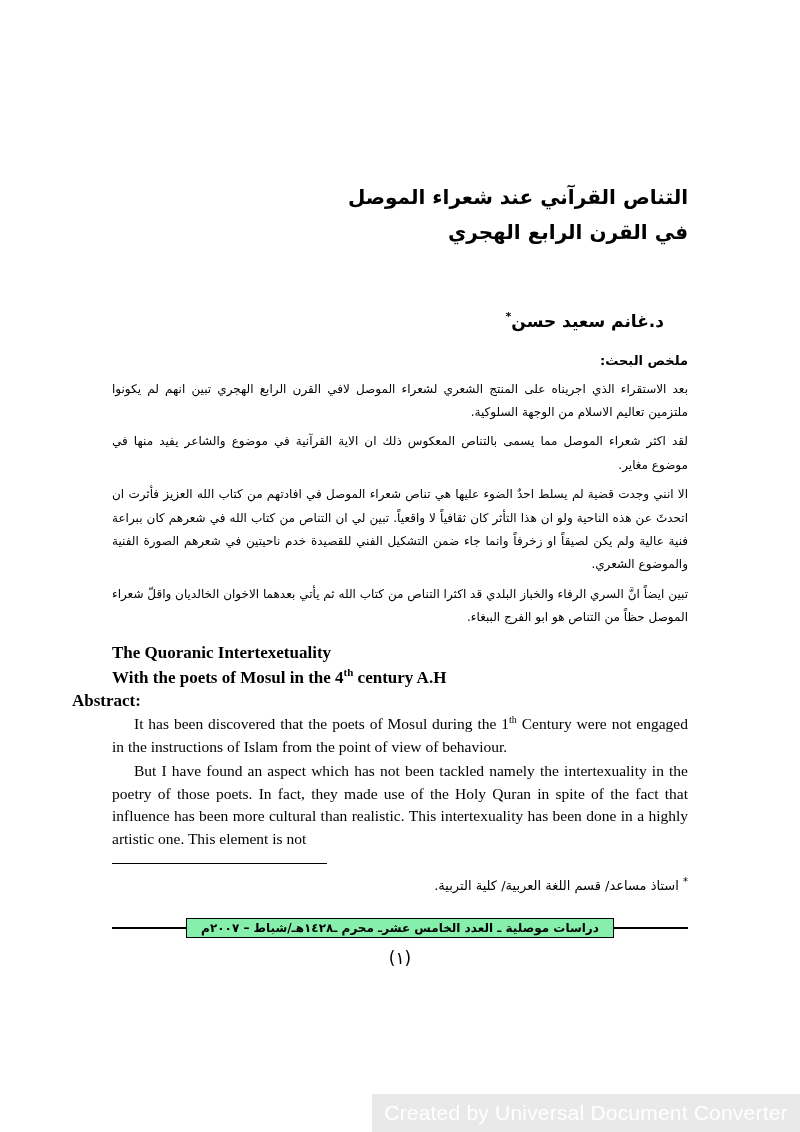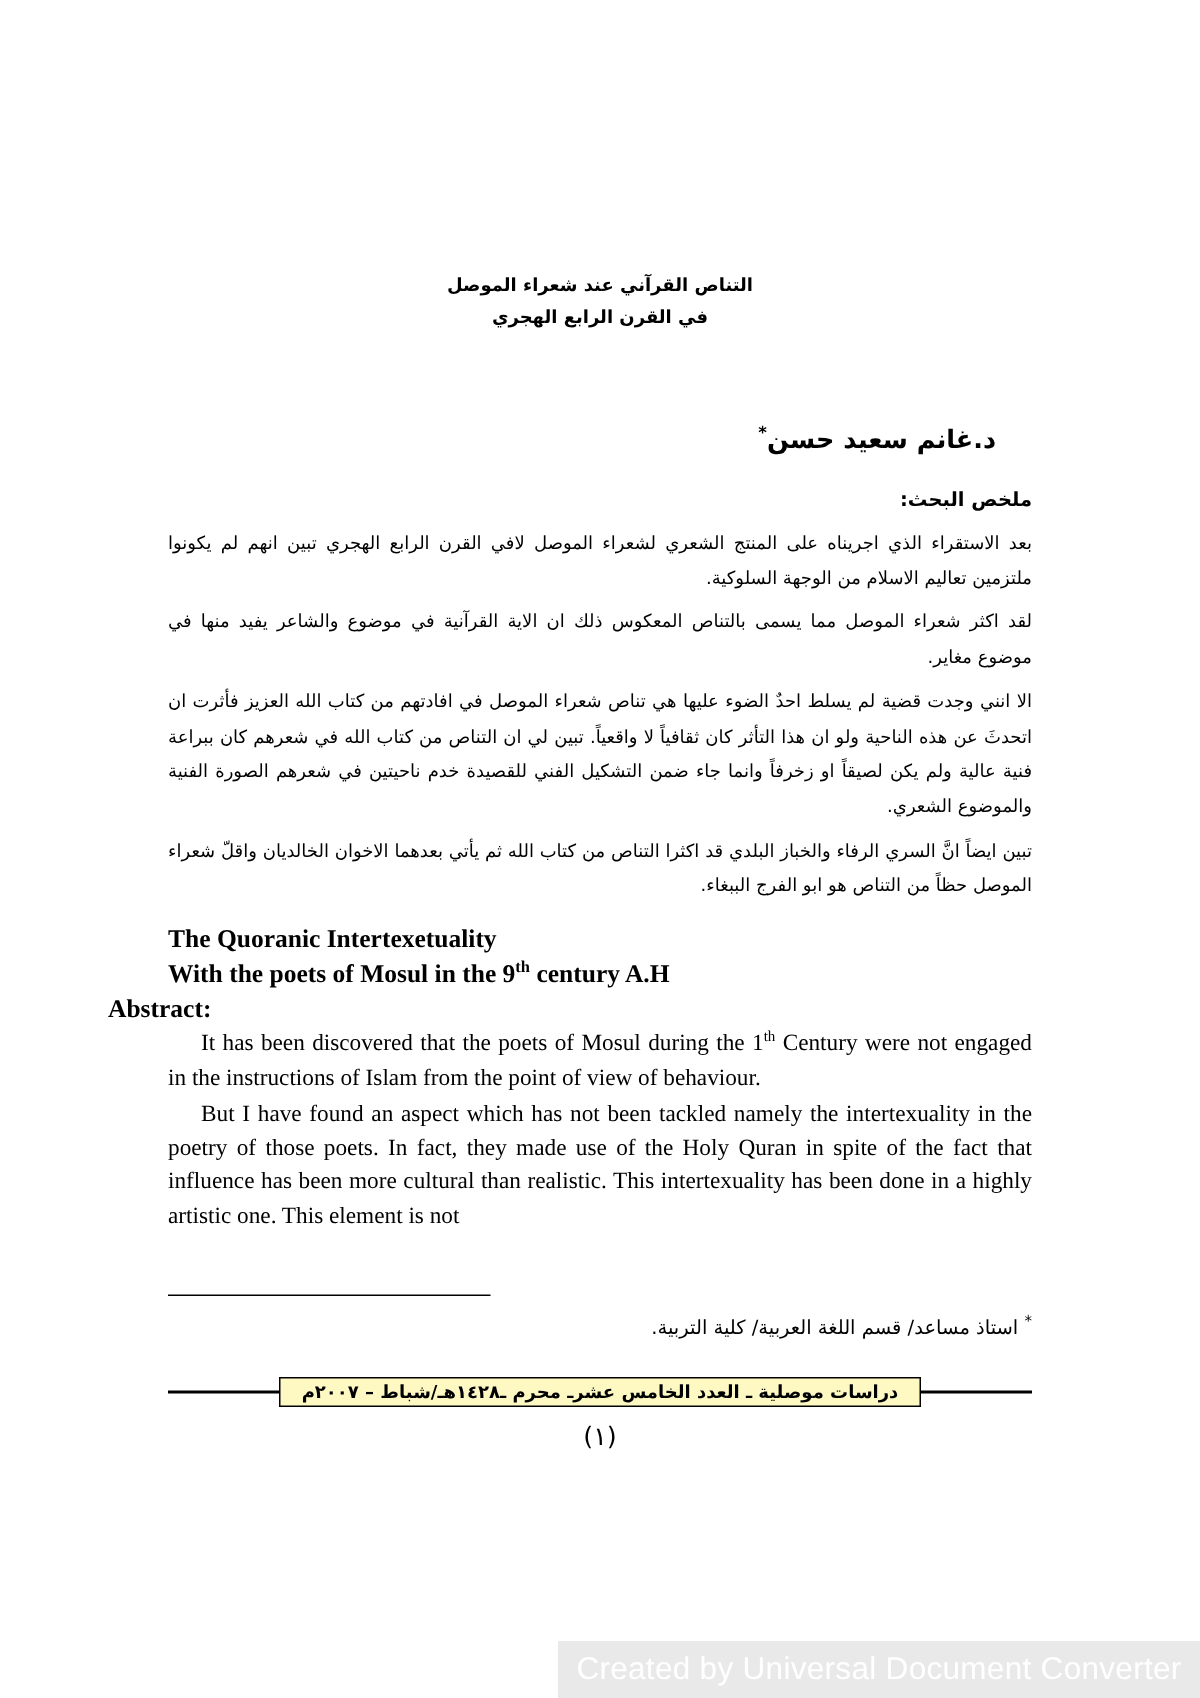--- a/index.html
+++ b/index.html
@@ -23,24 +23,24 @@
   .content {
     position: absolute;
     left: 112px;
     top: 0;
     width: 576px;
   }
 
   
   .ar-title {
     direction: rtl;
-    text-align: center;
-    font-family: "DejaVu Sans", sans-serif;
-    font-weight: bold;
-    font-size: 12px;
+    text-align: right;
+    font-family: "DejaVu Sans", sans-serif;
+    font-weight: bold;
+    font-size: 20px;
     line-height: 1.75;
     letter-spacing: 0px;
   }
   .ar-title .line { display: block; }
   .title-block { margin-top: 180px; }
 
   
   .author {
     direction: rtl;
     text-align: right;
@@ -144,21 +144,21 @@
   }
   .footer-box {
     flex: 0 0 auto;
     border: 1px solid #000;
     padding: 2px 14px;
     font-family: "DejaVu Sans", sans-serif;
     font-weight: bold;
     font-size: 12px;
     direction: rtl;
     white-space: nowrap;
-    background: #fef9c3;
+    background: #86efac;
   }
   .page-number {
     position: absolute;
     left: 0;
     right: 0;
     top: 948px;
     text-align: center;
     font-size: 17px;
     font-family: "DejaVu Sans", sans-serif;
     direction: rtl;
@@ -203,21 +203,21 @@
 
     <div class="ar-body">
       <p>بعد الاستقراء الذي اجريناه على المنتج الشعري لشعراء الموصل لافي القرن الرابع الهجري تبين انهم لم يكونوا ملتزمين تعاليم الاسلام من الوجهة السلوكية.</p>
       <p>لقد اكثر شعراء الموصل مما يسمى بالتناص المعكوس ذلك ان الاية القرآنية في موضوع والشاعر يفيد منها في موضوع مغاير.</p>
       <p>الا انني وجدت قضية لم يسلط احدٌ الضوء عليها هي تناص شعراء الموصل في افادتهم من كتاب الله العزيز فأثرت ان اتحدثَ عن هذه الناحية ولو ان هذا التأثر كان ثقافياً لا واقعياً. تبين لي ان التناص من كتاب الله في شعرهم كان ببراعة فنية عالية ولم يكن لصيقاً او زخرفاً وانما جاء ضمن التشكيل الفني للقصيدة خدم ناحيتين في شعرهم الصورة الفنية والموضوع الشعري.</p>
       <p>تبين ايضاً انَّ السري الرفاء والخباز البلدي قد اكثرا التناص من كتاب الله ثم يأتي بعدهما الاخوان الخالديان واقلّ شعراء الموصل حظاً من التناص هو ابو الفرج الببغاء.</p>
     </div>
 
     <div class="en-title">
       <span>The Quoranic Intertexetuality</span>
-      <span class="l2"><span>With the poets of Mosul in the 9</span><sup>th</sup><span> century A.H</span></span>
+      <span class="l2"><span>With the poets of Mosul in the 4</span><sup>th</sup><span> century A.H</span></span>
     </div>
 
     <div class="en-abs-head">Abstract:</div>
 
     <div class="en-body">
       <p><span>It has been discovered that the poets of Mosul during the 1</span><sup>th</sup><span> Century were not engaged in the instructions of Islam from the point of view of behaviour.</span></p>
       <p><span>But I have found an aspect which has not been tackled namely the intertexuality in the poetry of those poets. In fact, they made use of the Holy Quran in spite of the fact that influence has been more cultural than realistic. This intertexuality has been done in a highly artistic one. This element is not</span></p>
     </div>
 
   </div>

